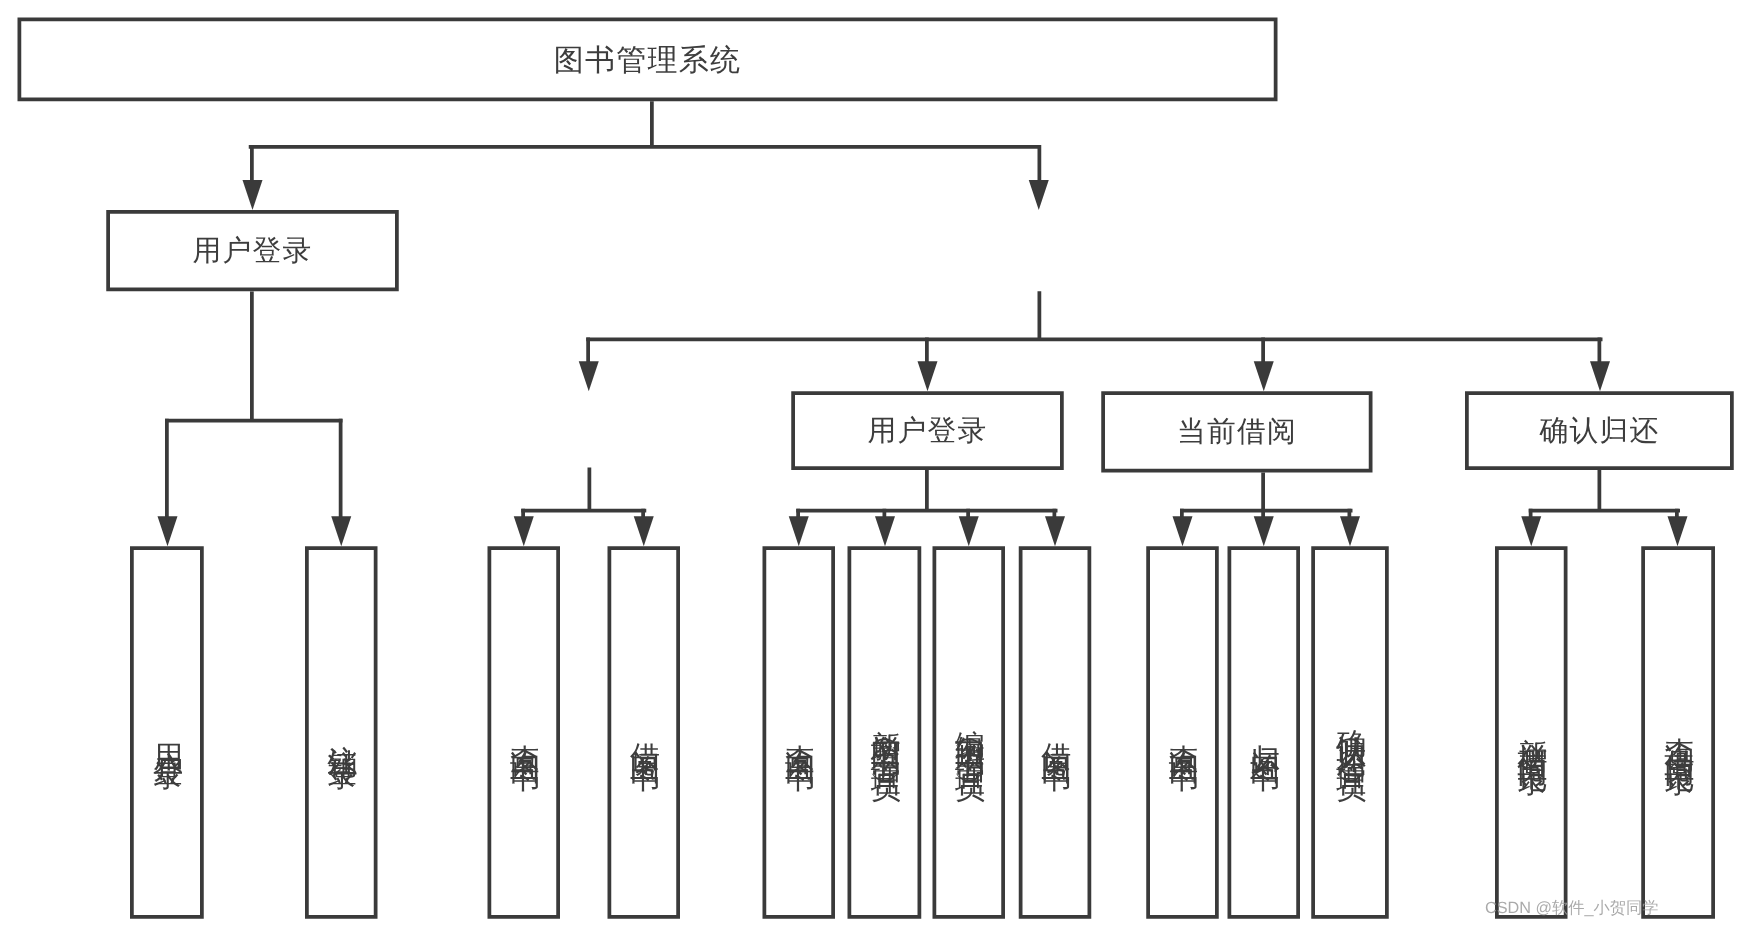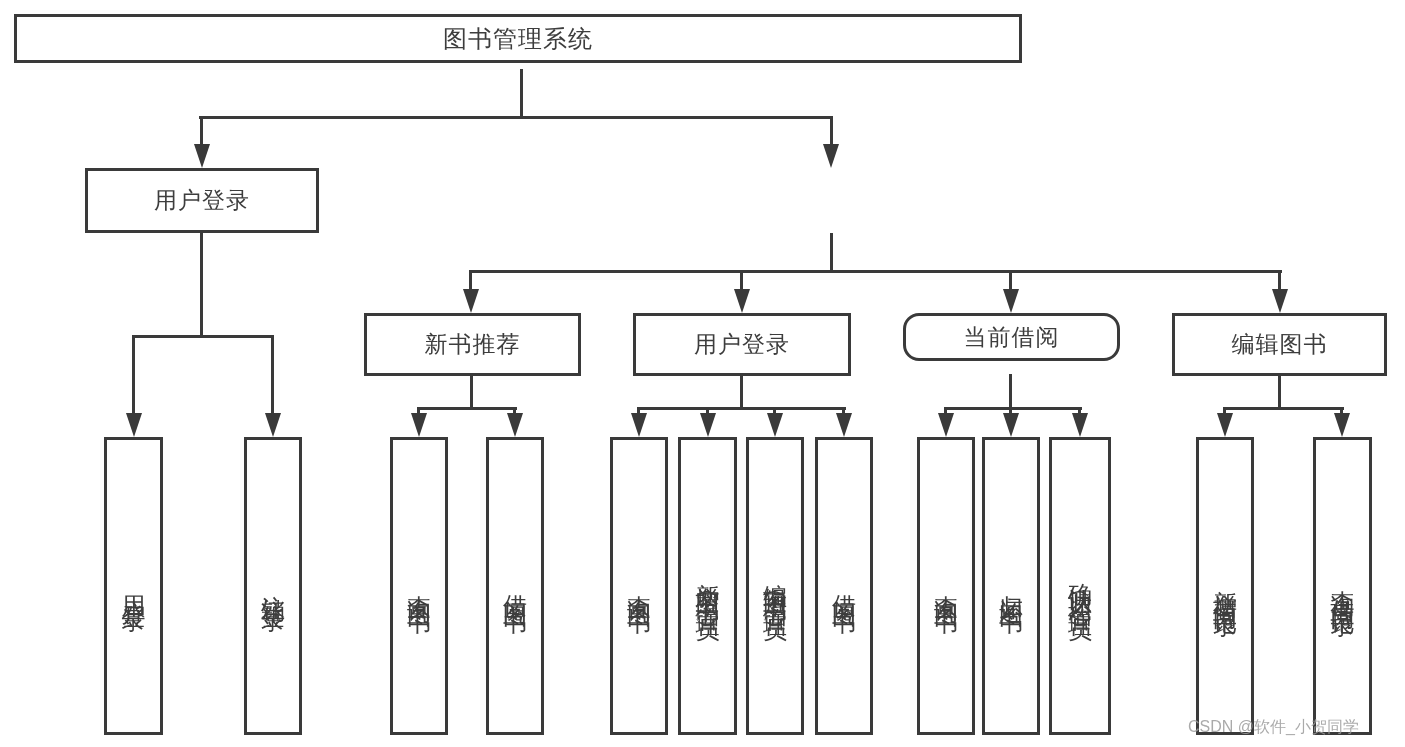--- a/index.html
+++ b/index.html
@@ -44,21 +44,21 @@
   .arrow{
     position:absolute;width:0;height:0;z-index:1;
     border-left:8px solid transparent;
     border-right:8px solid transparent;
     border-top:24px solid #3a3a3a;
   }
   .watermark{
     position:absolute;
     left:1188px;top:717px;
     width:215px;
-    font-size:16px;
+    font-size:13px;
     color:#9c9c9c;
     opacity:.85;
     white-space:nowrap;
     z-index:6;
     text-align:left;
   }
 </style>
 </head>
 <body>
 
@@ -119,39 +119,36 @@
     <div class="arrow" style="left:1072px;top:413px;"></div>
 
     <div class="vline" style="left:1278px;top:374px;height:35px;"></div>
     <div class="hline" style="left:1223px;top:407px;width:121px;"></div>
     <div class="vline" style="left:1223px;top:407px;height:9px;"></div>
     <div class="arrow" style="left:1217px;top:413px;"></div>
     <div class="vline" style="left:1340px;top:407px;height:9px;"></div>
     <div class="arrow" style="left:1334px;top:413px;"></div>
   </div>
 
-  <div class="hbox root" style="left:14px;top:14px;width:1008px;height:49px;">
+  <div class="hbox root" style="left:14px;top:14px;width:1008px;height:67px;">
     <span>图书管理系统</span>
   </div>
 
   <div class="hbox" style="left:85px;top:168px;width:234px;height:65px;">
     <span>用户登录</span>
   </div>
 
-  <div class="hbox" style="left:364px;top:313px;width:217px;height:63px;">
-    <span>新书推荐</span>
-  </div>
   <div class="hbox" style="left:633px;top:313px;width:218px;height:63px;">
     <span>用户登录</span>
   </div>
-  <div class="hbox" style="left:903px;top:313px;width:217px;height:48px;border-radius:16px;">
+  <div class="hbox" style="left:881px;top:313px;width:217px;height:65px;">
     <span>当前借阅</span>
   </div>
   <div class="hbox" style="left:1172px;top:313px;width:215px;height:63px;">
-    <span>编辑图书</span>
+    <span>确认归还</span>
   </div>
 
   <div class="vbox" style="left:104px;width:59px;">
     <span class="vtext">用户登录</span>
   </div>
   <div class="vbox" style="left:244px;width:58px;">
     <span class="vtext">注销登录</span>
   </div>
 
   <div class="vbox" style="left:390px;width:58px;">

